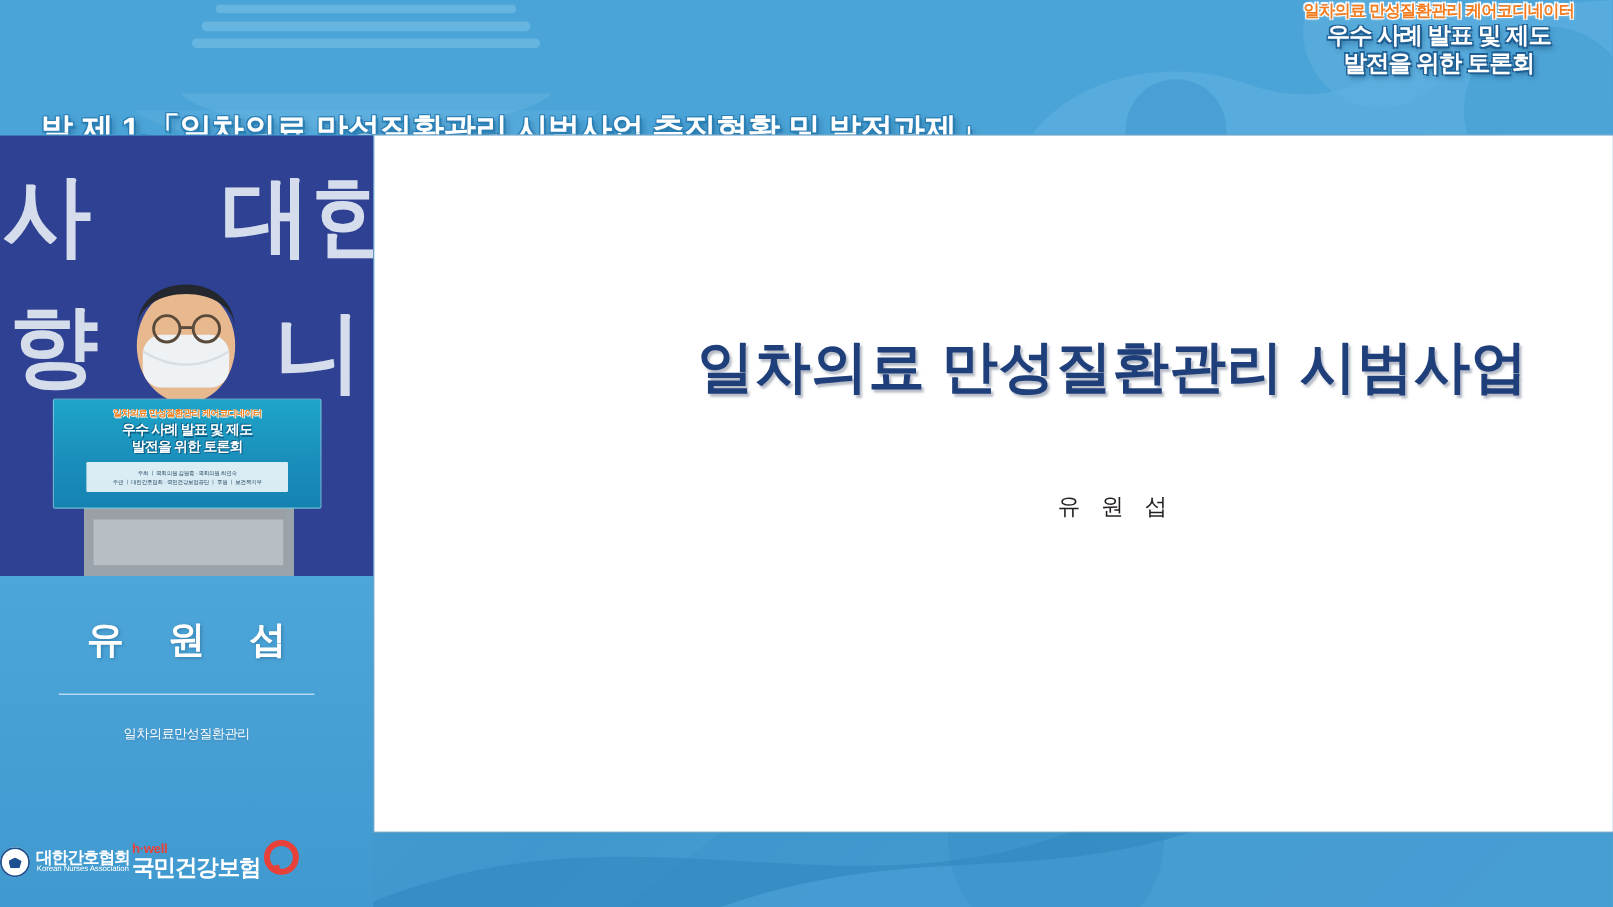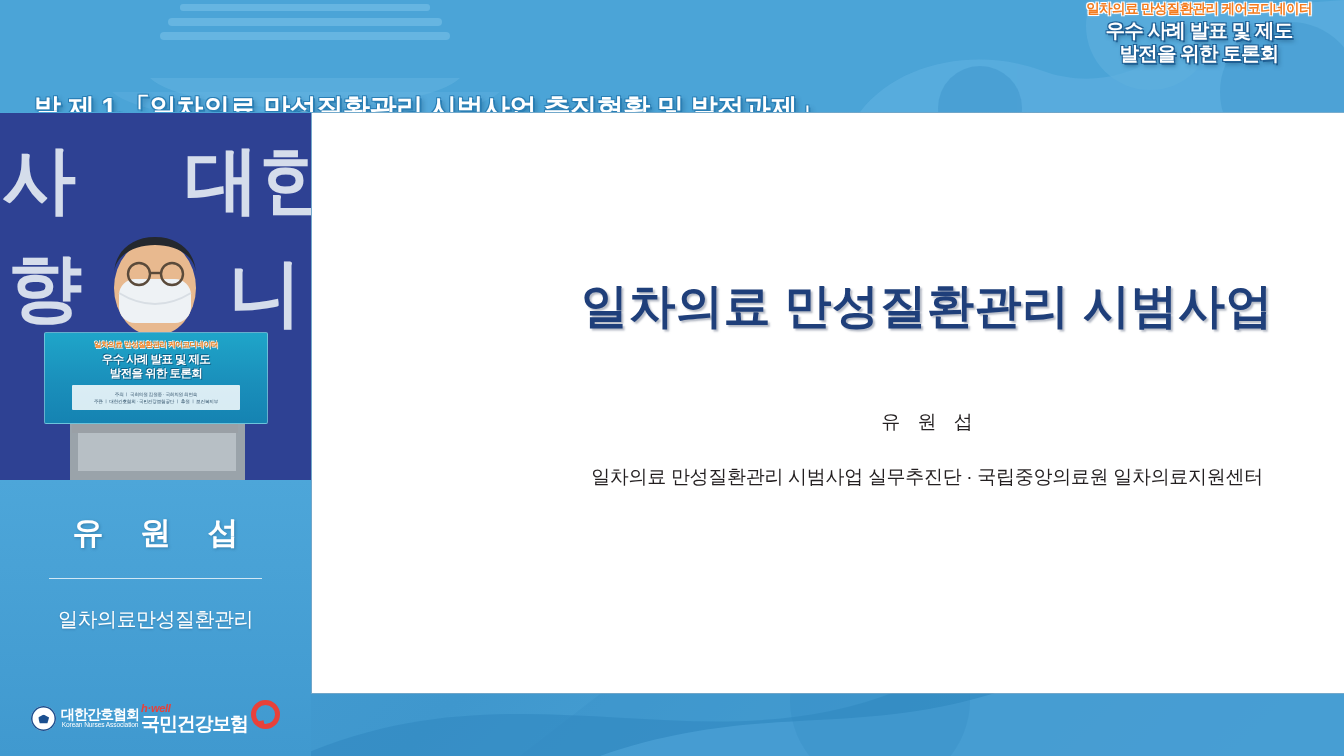--- a/index.html
+++ b/index.html
@@ -52,35 +52,35 @@
   .pb-sub{margin:5px auto 0;width:168px;height:25px;background:rgba(255,255,255,.84);border-radius:1px;
           font-size:4.6px;color:#2a4a63;display:flex;flex-direction:column;justify-content:center;gap:2px;}
   .pb-sub span{display:block;letter-spacing:-0.2px;}
 
   
   .speaker{position:absolute;left:0;top:480px;width:311px;height:276px;
            background:linear-gradient(180deg,#4da6d9 0%,#4099cf 100%);text-align:center;}
   .sp-name{padding-top:32px;font-size:31px;font-weight:bold;color:#ffffff;letter-spacing:14px;
            text-indent:14px;text-shadow:1px 1px 3px rgba(15,60,95,.35);}
   .sp-rule{width:213px;height:1px;background:rgba(255,255,255,.75);margin:24px auto 0;}
-  .sp-role{margin-top:26px;font-size:20px;color:#ffffff;line-height:1.45;letter-spacing:-0.5px;
+  .sp-role{margin-top:26px;font-size:11px;color:#ffffff;line-height:1.45;letter-spacing:-0.5px;
            text-shadow:0 1px 2px rgba(15,60,95,.3);}
   .sp-logos{position:absolute;left:0;right:0;bottom:22px;display:flex;align-items:center;
-            justify-content:center;gap:2px;}
+            justify-content:flex-start;gap:2px;}
   .logo-kna{display:flex;align-items:center;gap:5px;}
   .kna-seal{width:25px;height:25px;border-radius:50%;background:#ffffff;position:relative;
             box-shadow:0 0 0 1.5px #1b4f8f inset;}
   .kna-seal:after{content:"";position:absolute;left:50%;top:52%;transform:translate(-50%,-50%);
                   width:11px;height:9px;background:#1b4f8f;
                   clip-path:polygon(50% 0,100% 32%,84% 100%,16% 100%,0 32%);}
   .kna-text .kna-ko{font-size:14px;font-weight:bold;color:#ffffff;letter-spacing:-1px;line-height:1;}
   .kna-text .kna-en{font-size:6.6px;color:#ffffff;letter-spacing:-0.1px;line-height:1.3;}
   .logo-nhis{display:flex;align-items:flex-start;gap:3px;}
   .nhis-text{text-align:left;}
-  .nhis-hwell{font-size:11px;font-style:italic;font-weight:bold;color:#e8413a;letter-spacing:-0.3px;line-height:1;}
+  .nhis-hwell{font-size:11px;font-weight:bold;color:#e8413a;letter-spacing:-0.3px;line-height:1;}
   .nhis-ko{font-size:19px;font-weight:bold;color:#ffffff;letter-spacing:-1.2px;line-height:1.05;}
   .nhis-mark{width:19px;height:19px;border-radius:50%;border:5px solid #e8413a;margin-top:-3px;position:relative;}
   .nhis-mark:after{content:"";position:absolute;left:1px;bottom:-1px;width:7px;height:4px;background:#e8413a;
                    transform:rotate(-12deg);}
 
   
   .slide{position:absolute;left:312px;top:113px;width:1230px;height:580px;background:#ffffff;
          box-shadow:0 0 0 1px rgba(160,180,195,.5);}
   .slide-inner{position:absolute;inset:0;display:flex;flex-direction:column;
                align-items:center;justify-content:flex-start;}
@@ -211,17 +211,16 @@
       </div>
     </div>
   </div>
 
   <div class="slide">
     <div class="slide-inner">
       <div class="slide-title">
         <span class="l1">일차의료 만성질환관리 시범사업</span>
       </div>
       <div class="slide-author">유 원 섭</div>
-      <div class="slide-affil">일차의료 만성질환관리 시범사업 실무추진단 · 국립중앙의료원 일차의료지원센터</div>
     </div>
   </div>
 
 </div>
 
 </body></html>

